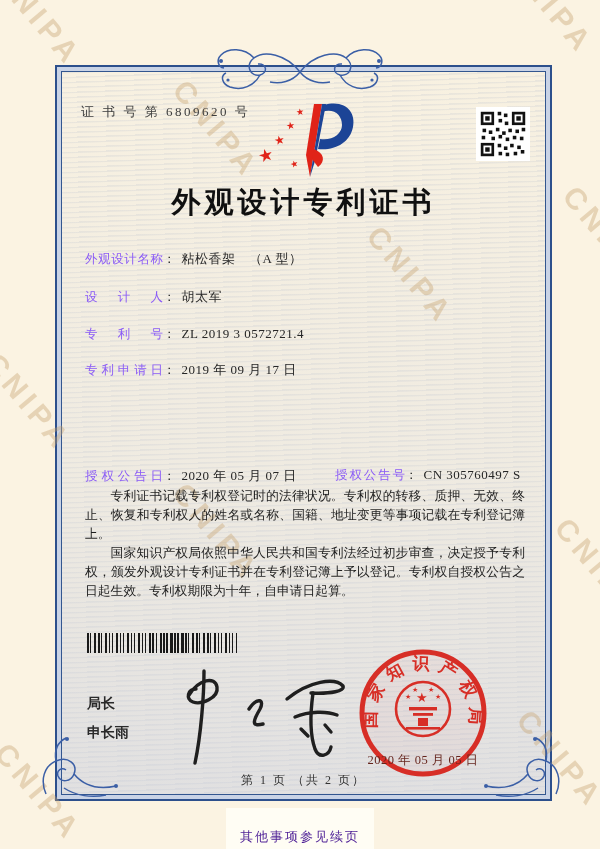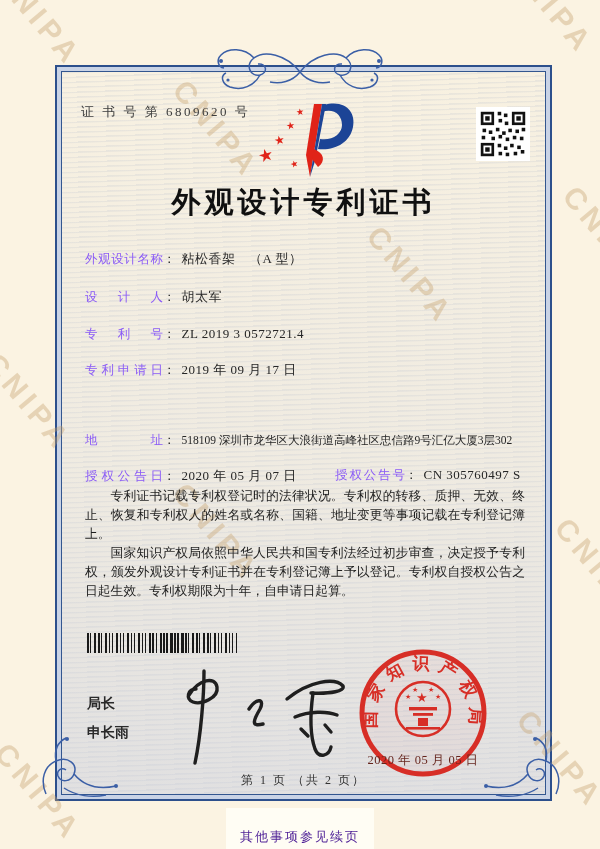--- a/index.html
+++ b/index.html
@@ -184,23 +184,20 @@
         </div>
         <div class="row row1">
           <span class="lab">设计人</span><span class="colon">：</span><span class="val">胡太军</span>
         </div>
         <div class="row row2">
           <span class="lab">专利号</span><span class="colon">：</span><span class="val">ZL 2019 3 0572721.4</span>
         </div>
         <div class="row row3">
           <span class="lab">专利申请日</span><span class="colon">：</span><span class="val">2019 年 09 月 17 日</span>
         </div>
-        <div class="row row5">
-          <span class="lab">地址</span><span class="colon">：</span><span class="val">518109 深圳市龙华区大浪街道高峰社区忠信路9号汇亿大厦3层302</span>
-        </div>
         <div class="row row6">
           <span class="lab">授权公告日</span><span class="colon">：</span><span class="val">2020 年 05 月 07 日</span>
           <span class="pair2">
             <span class="lab" style="width:70px">授权公告号</span><span class="colon">：</span><span class="val">CN 305760497 S</span>
           </span>
         </div>
       </div>
 
       <div class="paras">
         <p>专利证书记载专利权登记时的法律状况。专利权的转移、质押、无效、终止、恢复和专利权人的姓名或名称、国籍、地址变更等事项记载在专利登记簿上。</p>

